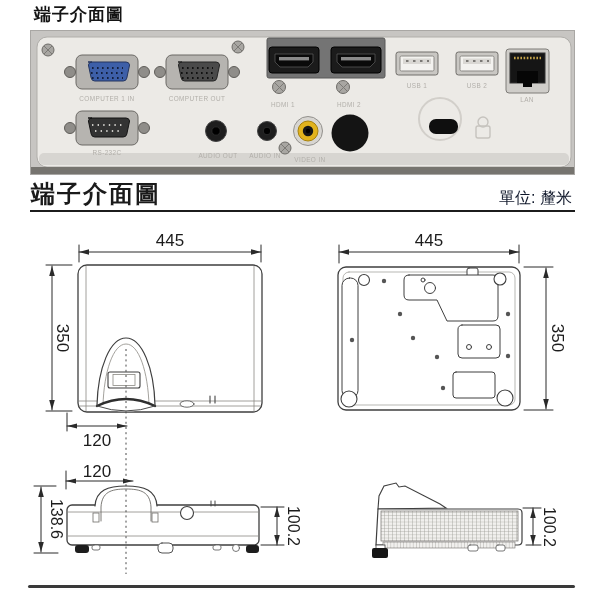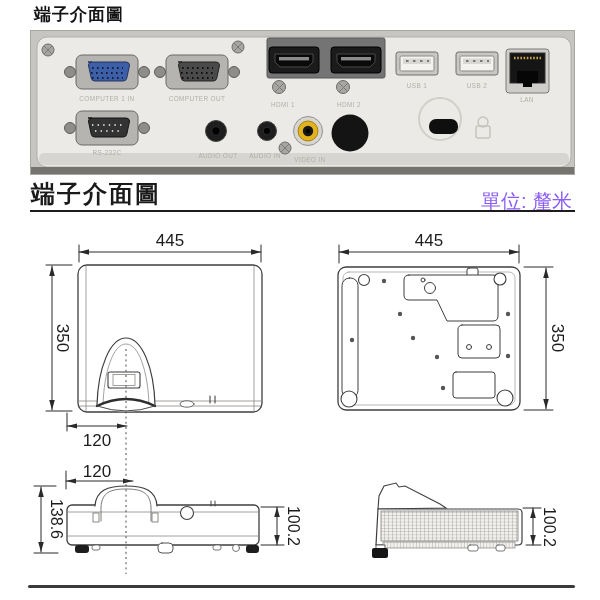--- a/index.html
+++ b/index.html
@@ -1,20 +1,20 @@
 <!DOCTYPE html>
 <html><head>
 <meta charset="utf-8">
 <style>
   html,body{margin:0;padding:0;background:#ffffff;}
   body{width:600px;height:600px;position:relative;font-family:"Liberation Sans",sans-serif;color:#111;overflow:hidden;}
   .abs{position:absolute;}
   #terminal-title{left:34px;top:3px;font-size:17px;font-weight:bold;color:#141414;letter-spacing:1px;}
   #dim-title{left:31px;top:178px;font-size:24px;font-weight:bold;color:#1a1a1a;letter-spacing:2px;}
-  #unit-label{right:28px;top:188px;font-size:20px;color:#8b5cf6;text-align:right;}
+  #unit-label{right:28px;top:188px;font-size:16px;color:#0f172a;text-align:right;}
   #dim-rule{left:30px;top:210px;width:545px;height:2px;background:#1c1c1c;}
   #bottom-rule{left:28px;top:585px;width:547px;height:3px;background:#3a3a3a;border-radius:2px;}
   
   #rear-photo{left:30px;top:30px;width:545px;height:145px;background:#c7c5c2;border:1px solid #a9a7a4;box-sizing:border-box;}
   #rear-photo svg{display:block;}
   svg text.portlabel{font-family:"Liberation Sans",sans-serif;font-size:6.4px;fill:#b2afaa;letter-spacing:.4px;}
   svg text.dim{font-family:"Liberation Sans",sans-serif;font-size:17px;fill:#1c1c1c;}
   svg text.dim-sm{font-family:"Liberation Sans",sans-serif;font-size:16px;fill:#1c1c1c;}
 </style>
 </head>

